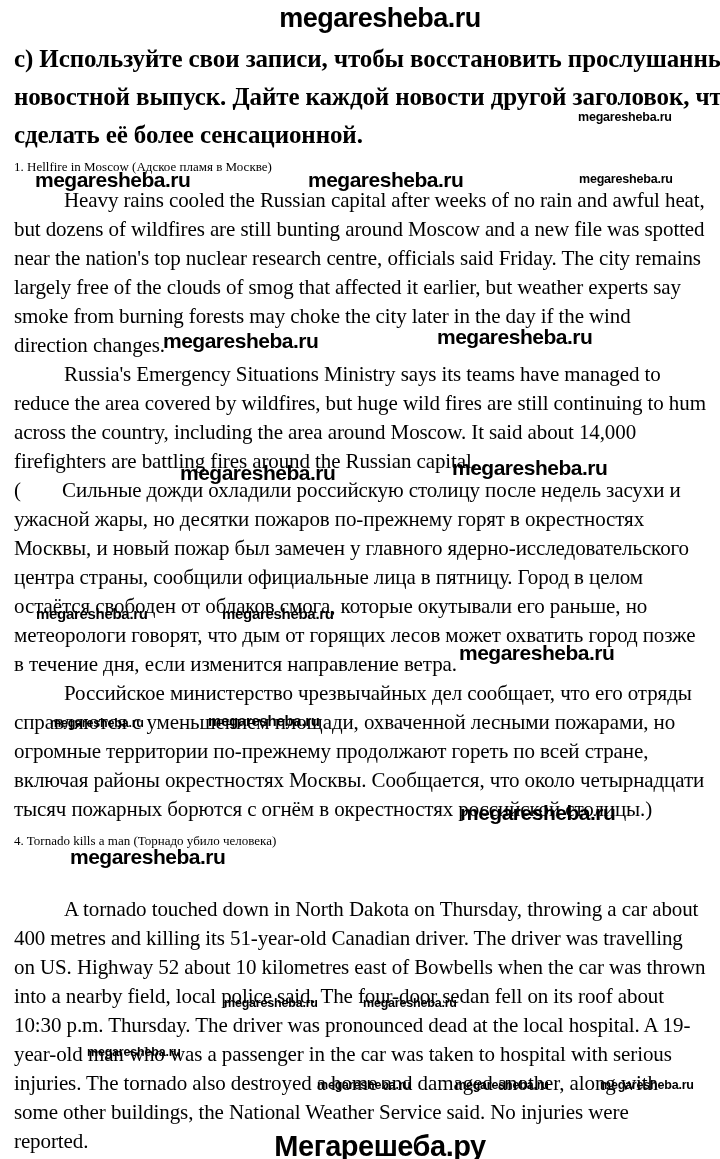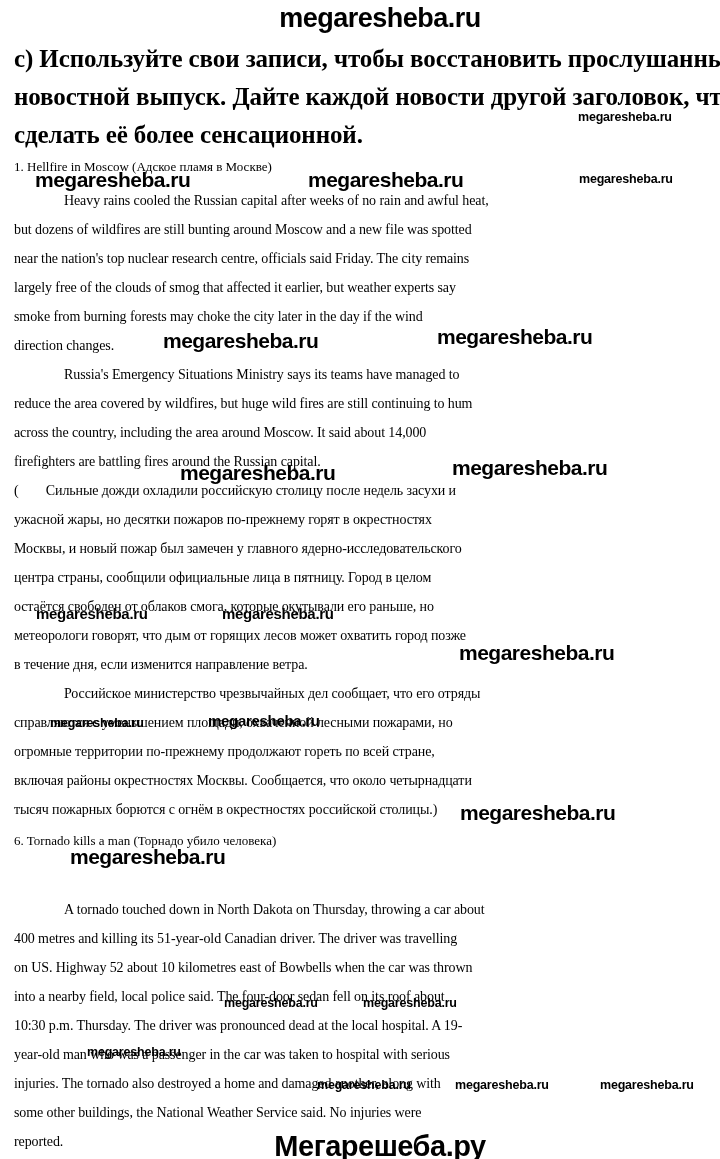--- a/index.html
+++ b/index.html
@@ -40,21 +40,21 @@
     letter-spacing: -0.1px;
   }
   .news-title {
     left: 14px;
     font-size: 13px;
     line-height: 29px;
     white-space: pre;
   }
   .body-text {
     left: 14px;
-    font-size: 14px;
+    font-size: 21px;
     line-height: 29px;
     white-space: pre;
     letter-spacing: -0.1px;
   }
   .para { text-indent: 50px; }
   .para.no-indent { text-indent: 0; }
 
   .wm {
     position: absolute;
     font-family: "Liberation Sans", sans-serif;
@@ -98,21 +98,21 @@
 остаётся свободен от облаков смога, которые окутывали его раньше, но
 метеорологи говорят, что дым от горящих лесов может охватить город позже
 в течение дня, если изменится направление ветра.</div>
 
   <div class="abs body-text para" style="top:679px">Российское министерство чрезвычайных дел сообщает, что его отряды
 справляются с уменьшением площади, охваченной лесными пожарами, но
 огромные территории по-прежнему продолжают гореть по всей стране,
 включая районы окрестностях Москвы. Сообщается, что около четырнадцати
 тысяч пожарных борются с огнём в окрестностях российской столицы.)</div>
 
-  <div class="abs news-title" style="top:826px">6. Tornado kills a man (Торнадо убило человека)</div>
+  <div class="abs news-title" style="top:826px">4. Tornado kills a man (Торнадо убило человека)</div>
 
   <div class="abs body-text para" style="top:895px">A tornado touched down in North Dakota on Thursday, throwing a car about
 400 metres and killing its 51-year-old Canadian driver. The driver was travelling
 on US. Highway 52 about 10 kilometres east of Bowbells when the car was thrown
 into a nearby field, local police said. The four-door sedan fell on its roof about
 10:30 p.m. Thursday. The driver was pronounced dead at the local hospital. A 19-
 year-old man who was a passenger in the car was taken to hospital with serious
 injuries. The tornado also destroyed a home and damaged another, along with
 some other buildings, the National Weather Service said. No injuries were
 reported.</div>

